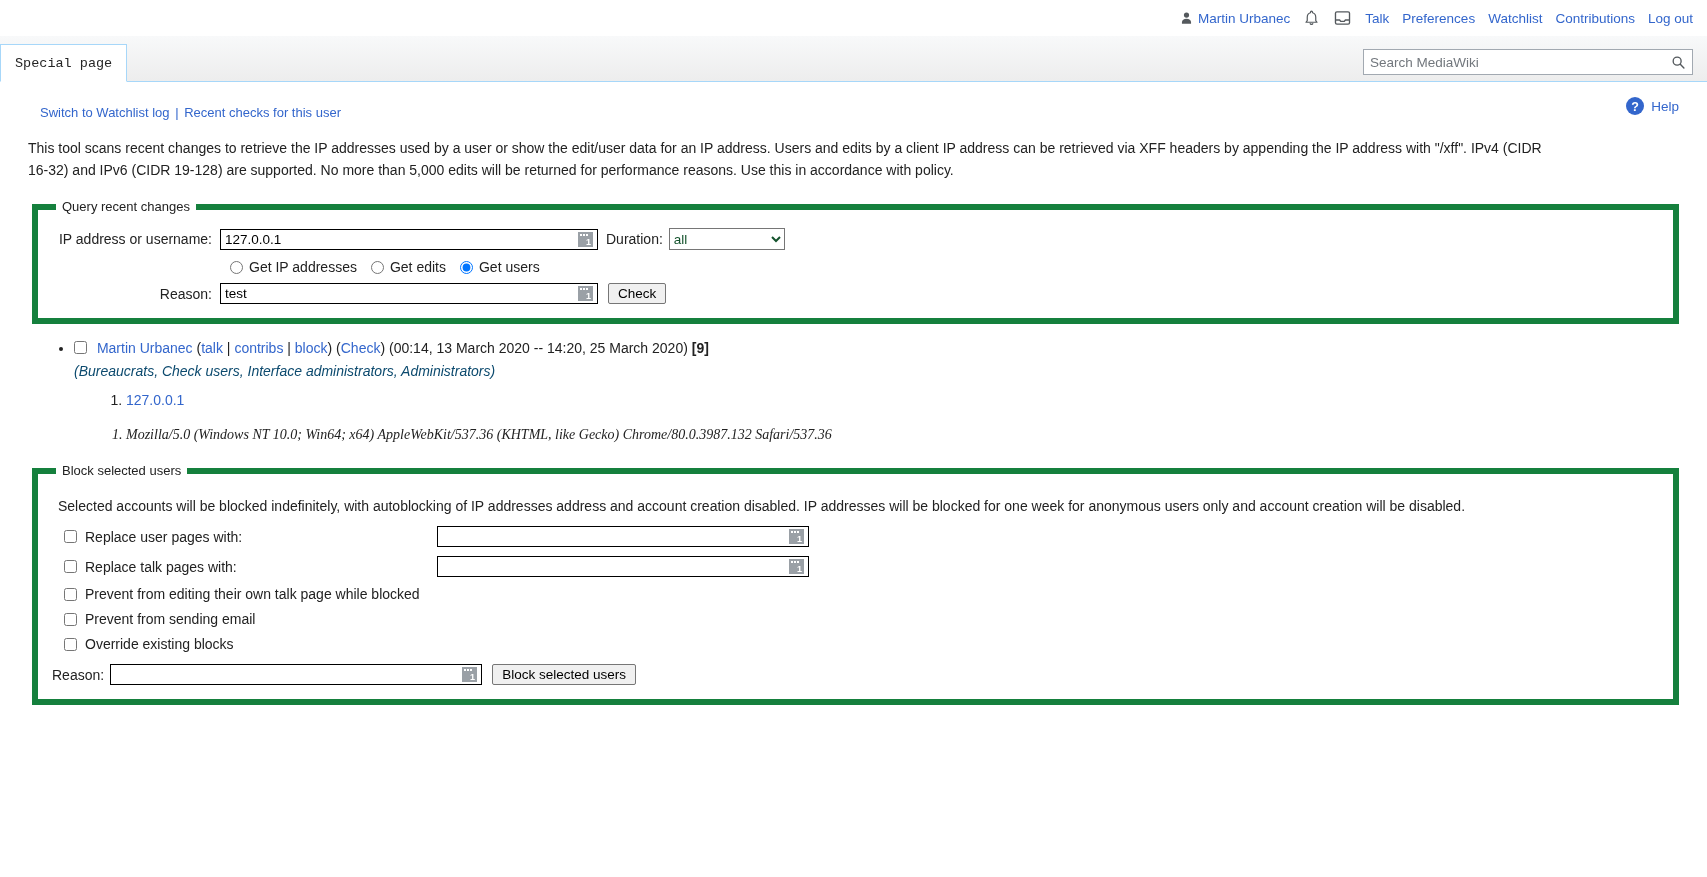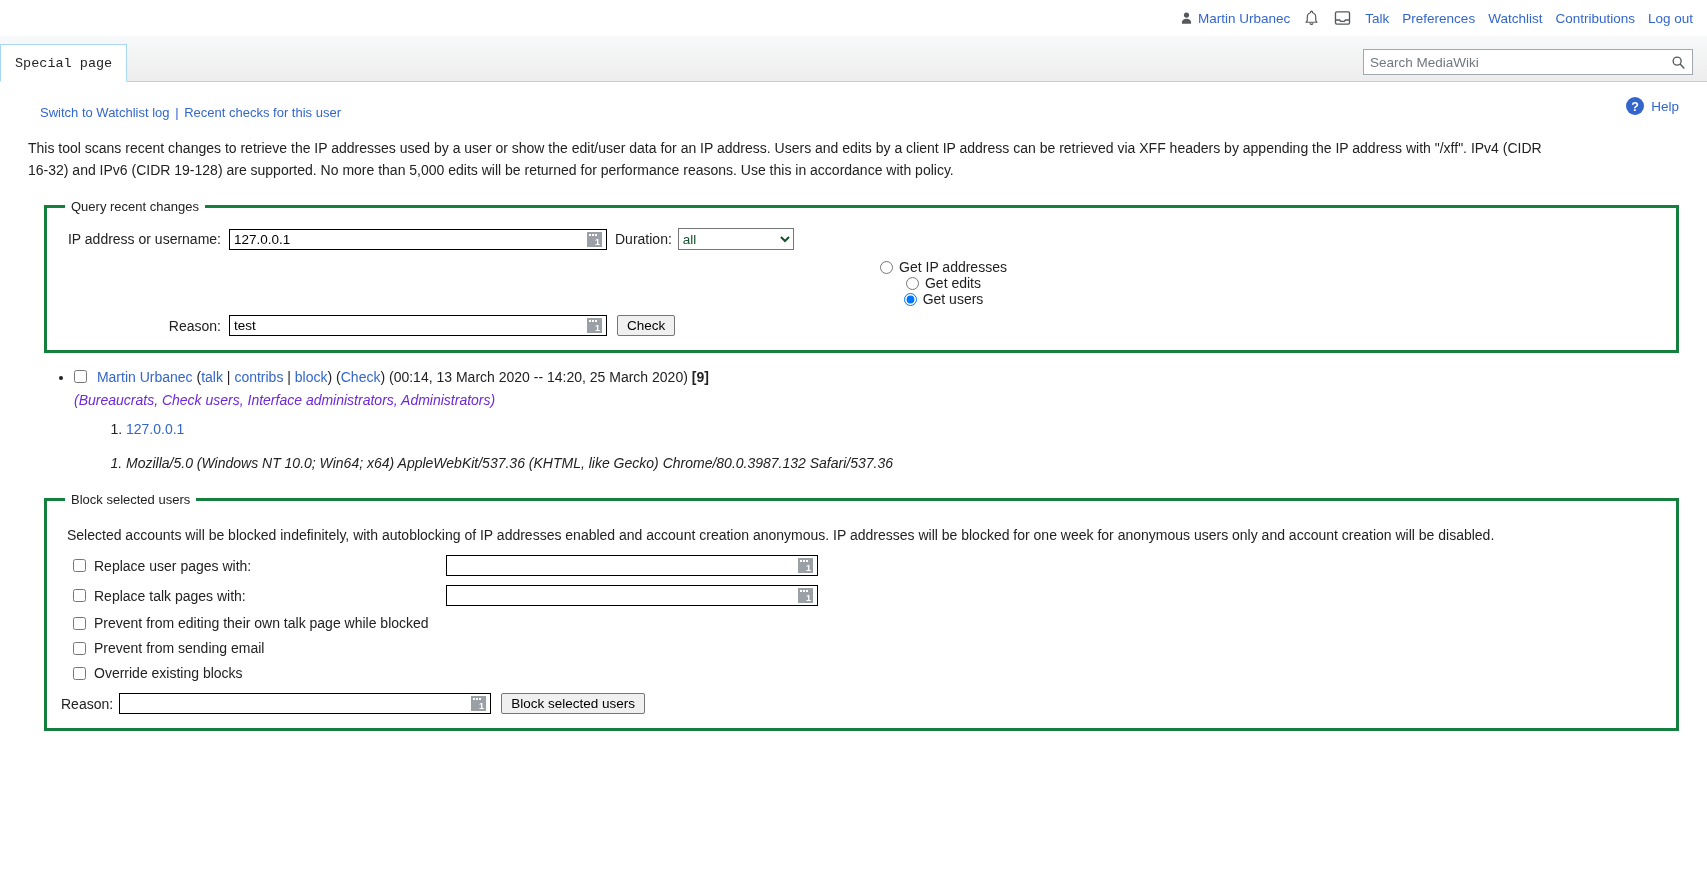--- a/index.html
+++ b/index.html
@@ -139,22 +139,22 @@
   .intro {
     margin: 18px 0 0 0;
     font-size: 14px;
     line-height: 1.55;
     max-width: 1520px;
     color: #222;
   }
 
   
   fieldset.box {
-    border: 3px solid #15803d;
-    margin: 18px 0 0 16px;
+    border: 6px solid #15803d;
+    margin: 18px 0 0 4px;
     padding: 6px 14px 14px 14px;
     box-sizing: border-box;
   }
   fieldset.box > legend {
     font-size: 13px;
     color: #222;
     padding: 0 6px;
     margin-left: 4px;
   }
   .form-row {
@@ -208,21 +208,20 @@
     border: 1px solid #767676;
     background: #ffffff;
     color: #14532d;
   }
 
   .radio-row {
     display: flex;
     align-items: center;
     margin-top: 9px;
     padding-left: 178px;
-    flex-direction: column;
   }
   .radio-item {
     display: flex;
     align-items: center;
     margin-right: 14px;
     font-size: 14px;
   }
   .radio-item input { margin: 0 6px 0 0; }
 
   .btn {
@@ -241,40 +240,41 @@
   ul.res-list {
     margin: 0;
     padding-left: 46px;
     list-style: disc;
   }
   ul.res-list > li { margin-bottom: 2px; }
   .res-line { font-size: 14px; color: #222; line-height: 1.5; }
   .res-line a { color: #3366cc; }
   .res-line input[type=checkbox] { margin: 0 6px 0 0; vertical-align: -1px; }
   .groups {
-    color: #6d28d9;
+    color: #0c4a6e;
     font-style: italic;
     font-size: 14px;
     margin: 2px 0 0 0;
     line-height: 1.5;
   }
   ol.ip-list {
     margin: 10px 0 0 0;
     padding-left: 52px;
   }
   ol.ip-list a { color: #3366cc; font-size: 14px; }
   ol.ua-list {
     margin: 16px 0 0 0;
     padding-left: 52px;
   }
   ol.ua-list li {
     font-style: italic;
     font-size: 14px;
     color: #222;
     line-height: 1.5;
+    font-family: Liberation Serif, serif;
   }
 
   
   .block-desc {
     font-size: 14px;
     margin: 12px 0 0 6px;
     color: #222;
     line-height: 1.5;
   }
   .check-row {
@@ -455,21 +455,21 @@
         <ol class="ua-list">
           <li>Mozilla/5.0 (Windows NT 10.0; Win64; x64) AppleWebKit/537.36 (KHTML, like Gecko) Chrome/80.0.3987.132 Safari/537.36</li>
         </ol>
       </li>
     </ul>
   </div>
 
   <fieldset class="box">
     <legend>Block selected users</legend>
 
-    <div class="block-desc">Selected accounts will be blocked indefinitely, with autoblocking of IP addresses enabled and account creation anonymous. IP addresses will be blocked for one week for anonymous users only and account creation will be disabled.</div>
+    <div class="block-desc">Selected accounts will be blocked indefinitely, with autoblocking of IP addresses address and account creation disabled. IP addresses will be blocked for one week for anonymous users only and account creation will be disabled.</div>
 
     <div class="check-row">
       <input type="checkbox" style="">
       <span class="c-label">Replace user pages with:</span>
       <span class="txt-wrap" style="width:372px;">
         <input type="text" style="width: 350px;">
         <span class="input-glyph">
           <svg width="17" height="17" viewBox="0 0 17 17" aria-hidden="true">
             <rect x="1" y="1" width="15" height="15" fill="#9aa0a6"></rect>
             <rect x="3" y="3" width="2" height="2" fill="#ffffff"></rect>

